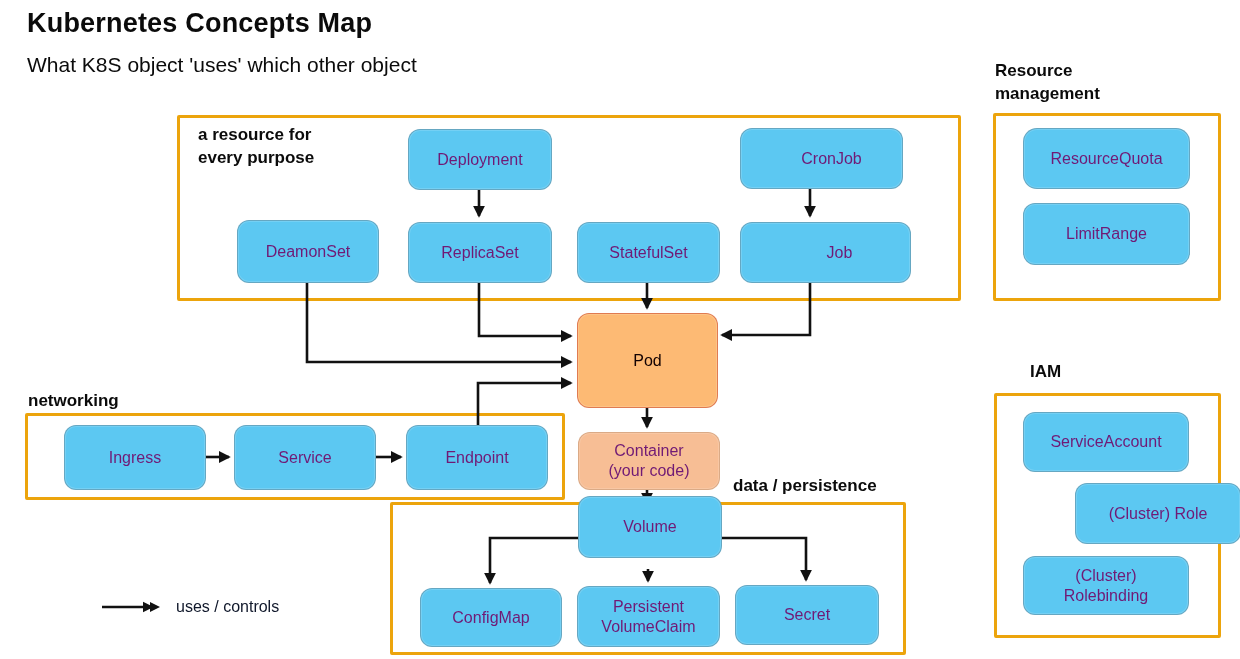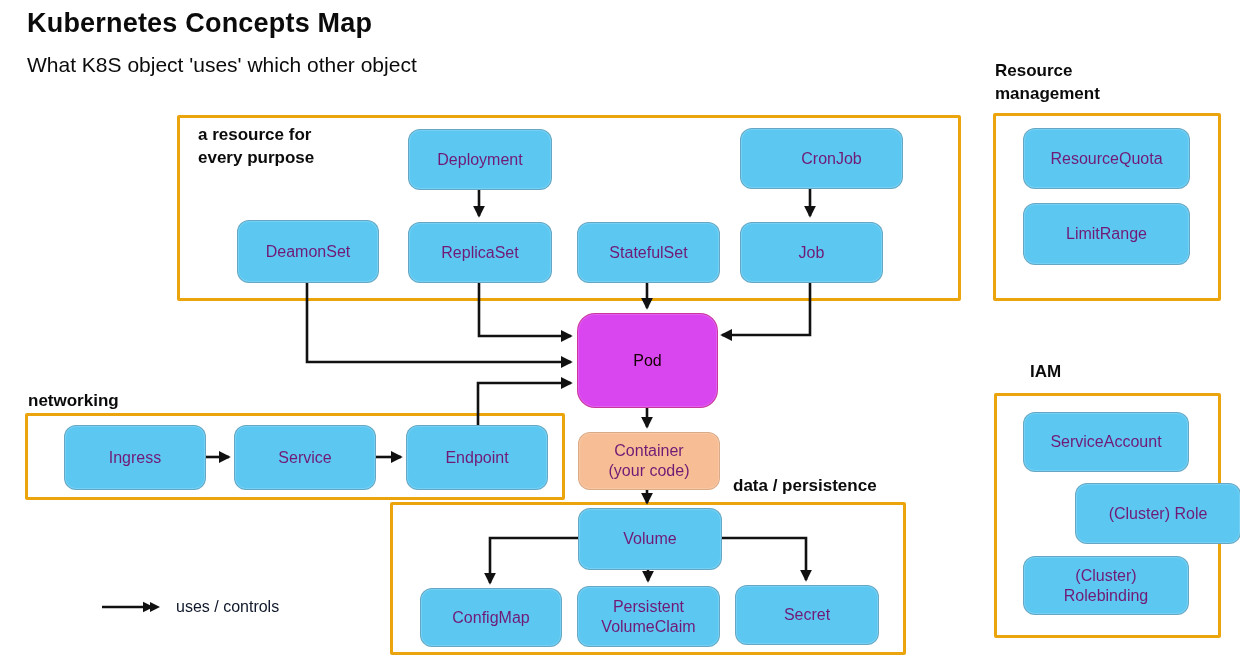--- a/index.html
+++ b/index.html
@@ -9,21 +9,21 @@
   .title{position:absolute;left:27px;top:8px;font-size:27px;font-weight:700;letter-spacing:.2px;}
   .subtitle{position:absolute;left:27px;top:53px;font-size:21px;font-weight:400;}
 
   .group{position:absolute;border:3px solid #eca40c;background:transparent;border-radius:2px;}
   .group-label{position:absolute;font-size:17px;font-weight:700;line-height:1.35;white-space:pre-line;}
 
   .node{position:absolute;display:flex;flex-direction:column;align-items:center;justify-content:center;
         background:#5cc8f2;border:1px solid rgba(110,140,155,.55);border-radius:12px;
         font-size:16px;line-height:1.25;text-align:center;color:#701a75;
         box-shadow:inset 0 0 0 1px rgba(255,255,255,.15);}
-  .node.red{background:#d946ef;border-color:rgba(180,30,30,.4);border-radius:18px;color:#130202;}
+  .node.red{background:#fdba74;border-color:rgba(180,30,30,.4);border-radius:12px;color:#130202;}
   .node.salmon{background:#f7be95;border-color:rgba(190,150,120,.5);}
 
   svg.edges{position:absolute;left:0;top:0;pointer-events:none;}
 
   .legend{position:absolute;left:100px;top:598px;display:flex;align-items:center;gap:14px;}
   .legend-text{font-size:16px;color:#0f172a;}
 </style>
 </head>
 <body>
 
@@ -78,21 +78,21 @@
   </div>
   <div class="node" style="left:237px;top:220px;width:140px;height:61px;">
     <span>DeamonSet</span>
   </div>
   <div class="node" style="left:408px;top:222px;width:142px;height:59px;">
     <span>ReplicaSet</span>
   </div>
   <div class="node" style="left:577px;top:222px;width:141px;height:59px;">
     <span>StatefulSet</span>
   </div>
-  <div class="node" style="left:740px;top:222px;width:141px;height:59px;">
+  <div class="node" style="left:740px;top:222px;width:141px;height:59px;padding-left:28px;">
     <span>Job</span>
   </div>
 
   <div class="node red" style="left:577px;top:313px;width:139px;height:93px;">
     <span>Pod</span>
   </div>
   <div class="node salmon" style="left:578px;top:432px;width:140px;height:56px;">
     <span>Container</span>
     <span>(your code)</span>
   </div>
@@ -100,35 +100,35 @@
   <div class="node" style="left:64px;top:425px;width:140px;height:63px;">
     <span>Ingress</span>
   </div>
   <div class="node" style="left:234px;top:425px;width:140px;height:63px;">
     <span>Service</span>
   </div>
   <div class="node" style="left:406px;top:425px;width:140px;height:63px;">
     <span>Endpoint</span>
   </div>
 
-  <div class="node" style="left:578px;top:508px;width:142px;height:60px;">
+  <div class="node" style="left:578px;top:496px;width:142px;height:60px;">
     <span>Volume</span>
   </div>
   <div class="node" style="left:420px;top:588px;width:140px;height:57px;">
     <span>ConfigMap</span>
   </div>
   <div class="node" style="left:577px;top:586px;width:141px;height:59px;">
     <span>Persistent</span>
     <span>VolumeClaim</span>
   </div>
   <div class="node" style="left:735px;top:585px;width:142px;height:58px;">
     <span>Secret</span>
   </div>
 
-  <div class="node" style="left:1023px;top:128px;width:165px;height:59px;">
+  <div class="node" style="left:1023px;top:128px;width:165px;height:59px;border-radius:14px;">
     <span>ResourceQuota</span>
   </div>
   <div class="node" style="left:1023px;top:203px;width:165px;height:60px;">
     <span>LimitRange</span>
   </div>
 
   <div class="node" style="left:1023px;top:412px;width:164px;height:58px;">
     <span>ServiceAccount</span>
   </div>
   <div class="node" style="left:1075px;top:483px;width:164px;height:59px;">

